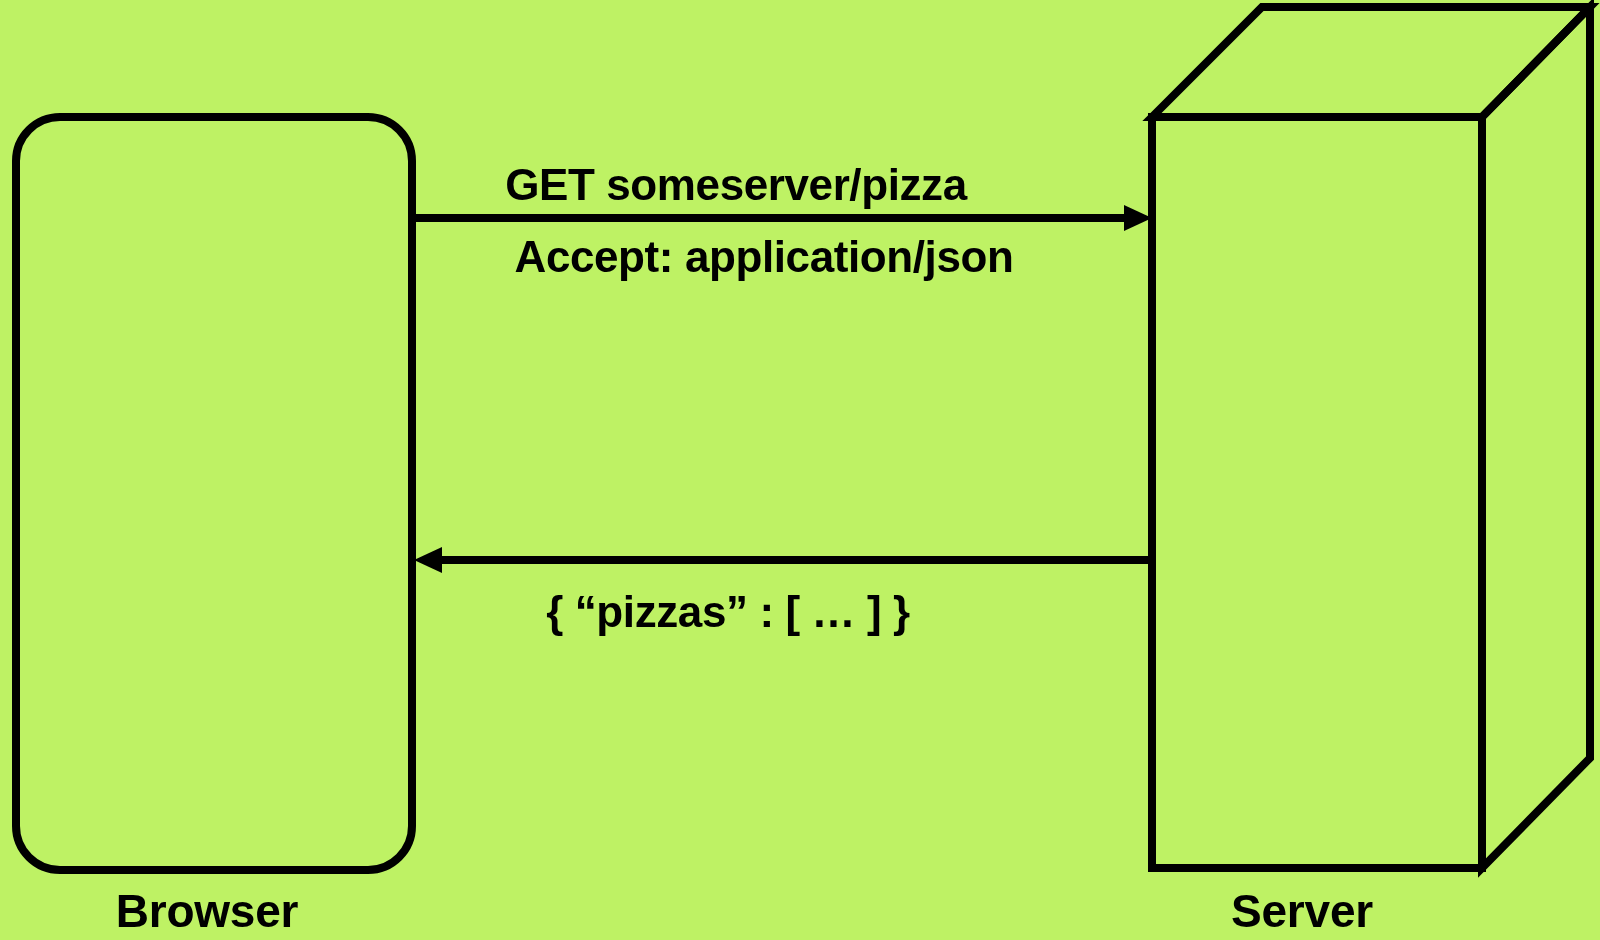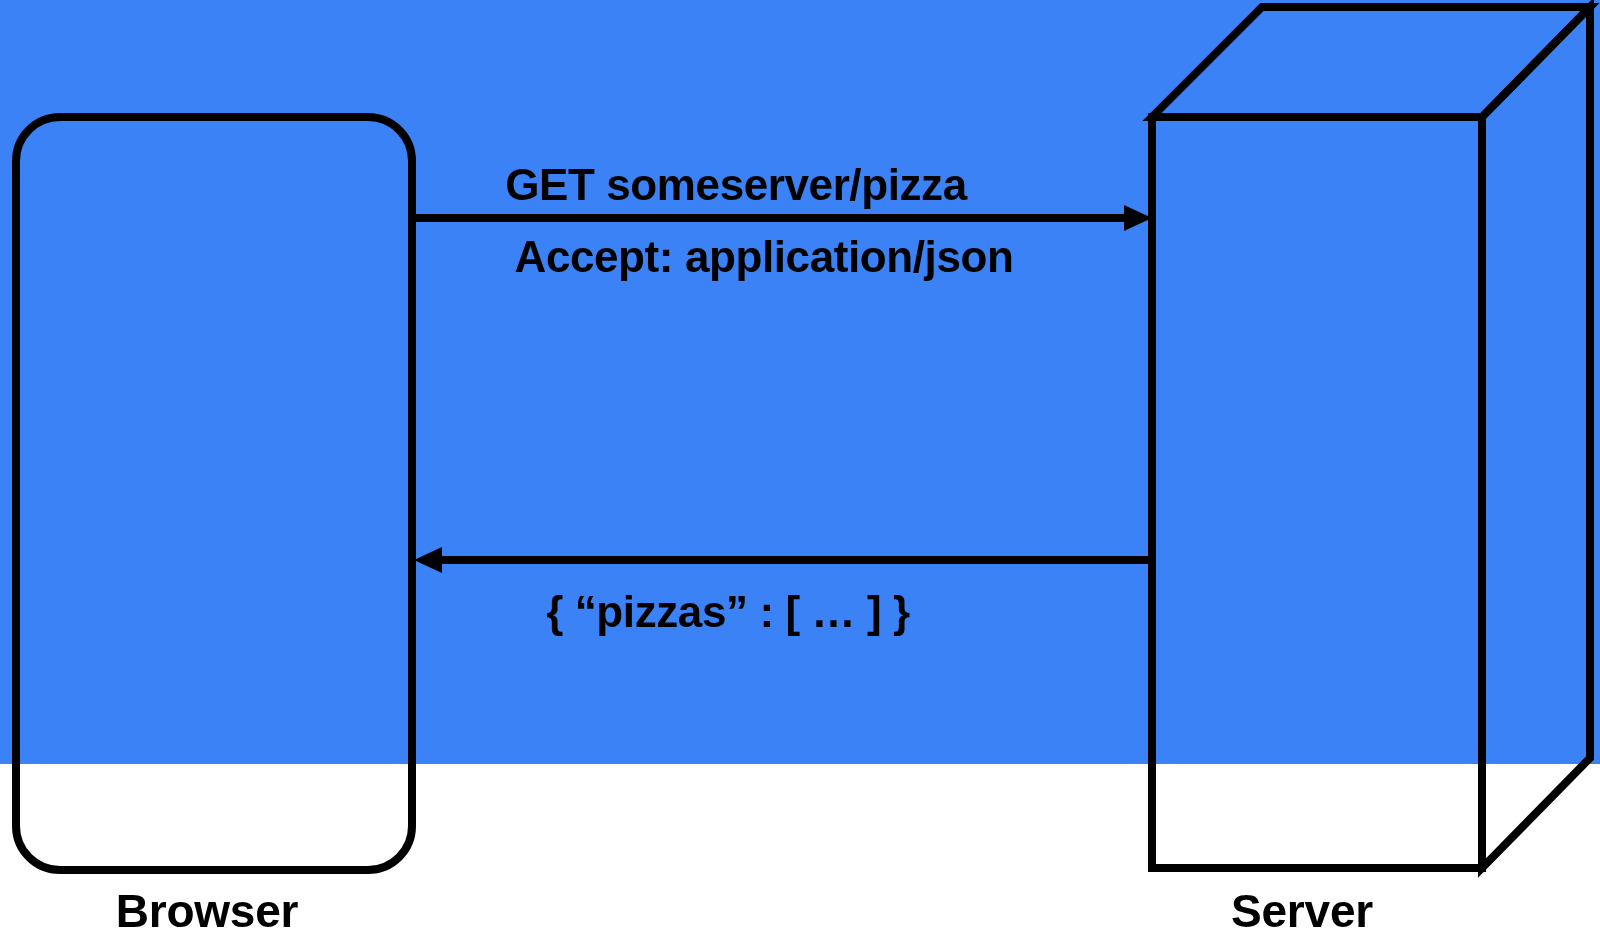--- a/index.html
+++ b/index.html
@@ -10,22 +10,22 @@
   }
   body {
     width: 1600px;
     height: 940px;
     overflow: hidden;
     font-family: "Liberation Sans", "DejaVu Sans", sans-serif;
   }
   #diagram-root {
     position: relative;
     width: 1600px;
-    height: 764px;
-    background: #3b82f6;
+    height: 940px;
+    background: #bef264;
   }
   #diagram-svg {
     position: absolute;
     top: 0;
     left: 0;
     width: 1600px;
     height: 940px;
     display: block;
   }
   .shape-stroke {

